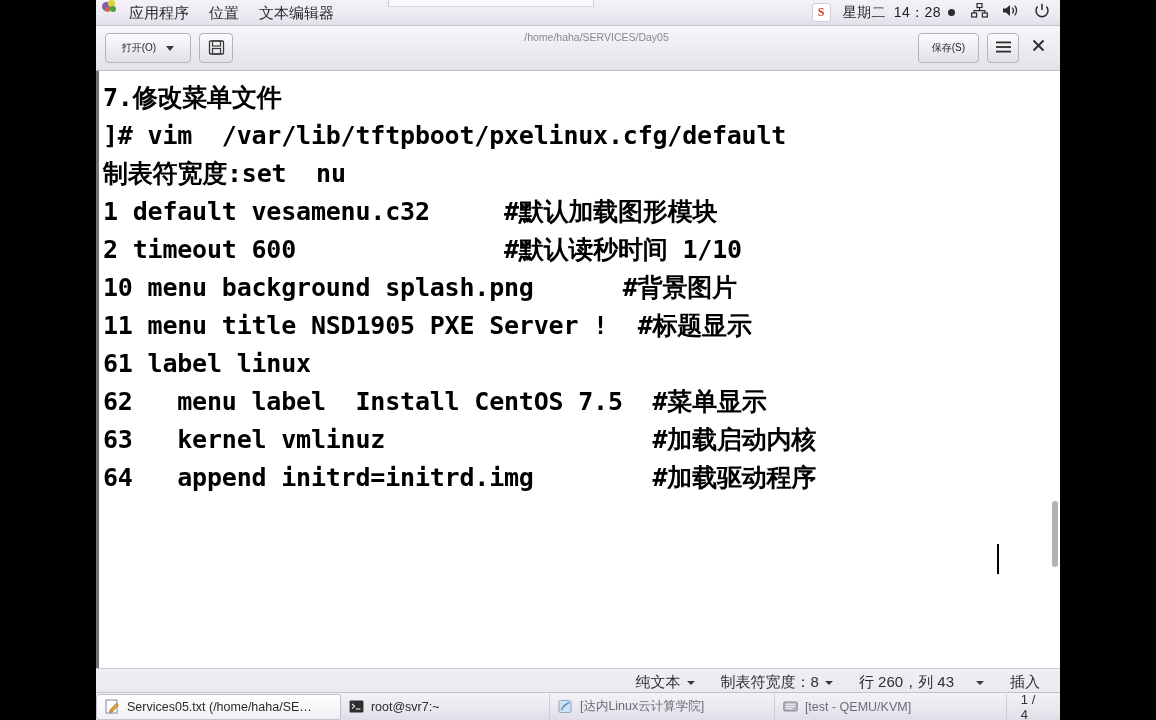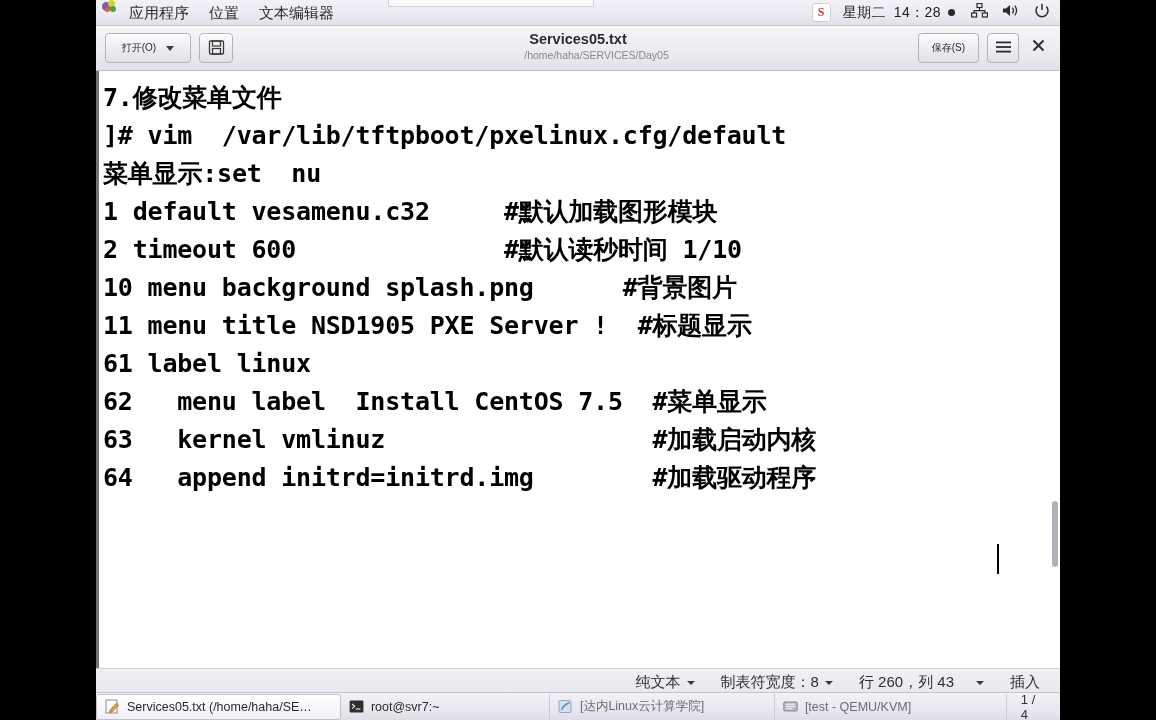--- a/index.html
+++ b/index.html
@@ -373,21 +373,20 @@
               <svg width="17" height="17" viewBox="0 0 17 17">
                 <rect x="1.5" y="2" width="14" height="13" rx="1" fill="none" stroke="#3a3a3a" stroke-width="1.3"></rect>
                 <rect x="4.5" y="2" width="8" height="5" fill="none" stroke="#3a3a3a" stroke-width="1.2"></rect>
                 <rect x="4.5" y="9.5" width="8" height="5.5" fill="none" stroke="#3a3a3a" stroke-width="1.2"></rect>
               </svg>
             </span>
           </div>
         </div>
 
         <div id="title-block">
-          <div id="doc-title">Services05.txt</div>
           <div id="doc-path">/home/haha/SERVICES/Day05</div>
         </div>
 
         <div id="tb-right">
           <div class="tb-btn" id="save-button">
             <span>保存(S)</span>
           </div>
           <div class="tb-btn" id="menu-button">
             <span>
               <svg width="15" height="12" viewBox="0 0 15 12">
@@ -405,21 +404,21 @@
               </svg>
             </span>
           </div>
         </div>
       </div>
 
       <div id="text-area">
         <div id="text-content">
           <div class="line">7.修改菜单文件</div>
           <div class="line">]# vim  /var/lib/tftpboot/pxelinux.cfg/default</div>
-          <div class="line">菜单显示:set  nu</div>
+          <div class="line">制表符宽度:set  nu</div>
           <div class="line">1 default vesamenu.c32     #默认加载图形模块</div>
           <div class="line">2 timeout 600              #默认读秒时间 1/10</div>
           <div class="line blank"></div>
           <div class="line blank"></div>
           <div class="line">10 menu background splash.png      #背景图片</div>
           <div class="line">11 menu title NSD1905 PXE Server !  #标题显示</div>
           <div class="line blank"></div>
           <div class="line blank"></div>
           <div class="line">61 label linux</div>
           <div class="line">62   menu label  Install CentOS 7.5  #菜单显示</div>

